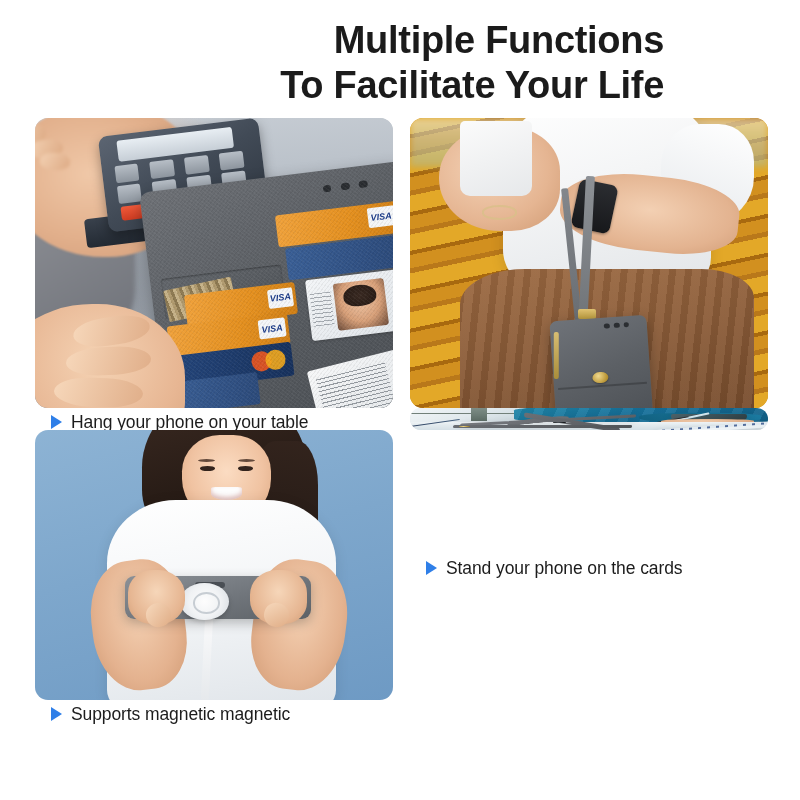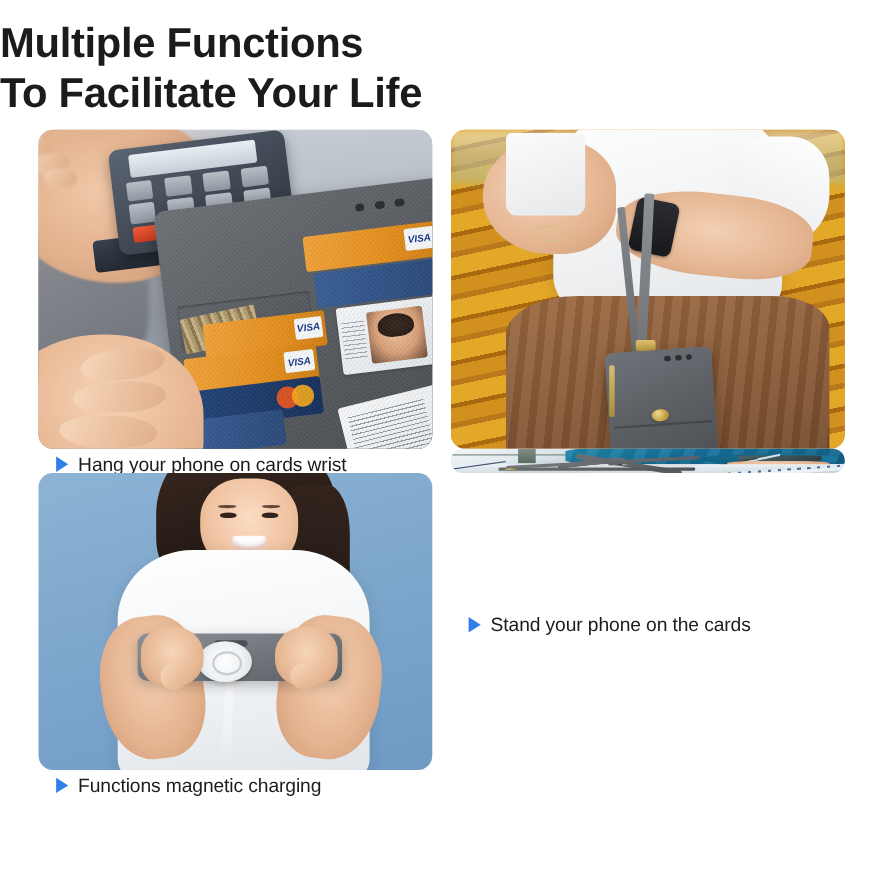--- a/index.html
+++ b/index.html
@@ -7,21 +7,21 @@
     width:800px; height:800px;
     background:#ffffff;
     font-family:"Liberation Sans", sans-serif;
     overflow:hidden;
   }
   .page { position:relative; width:800px; height:800px; background:#fff; }
 
   
   .headline {
     position:absolute; left:0; top:18px; width:664px;
-    text-align:left;
+    text-align:right;
     font-size:38px; font-weight:700; line-height:1.18;
     color:#1b1b1b; letter-spacing:-0.3px;
   }
   .headline .l2 { display:block; }
 
   
   .grid {
     position:absolute; left:35px; top:118px;
     width:733px; height:662px;
     display:grid;
@@ -651,21 +651,21 @@
           <div class="zip"></div>
           <div class="seam"></div>
           <div class="snap"></div>
         </div>
       </div>
     </div>
 
     <div class="cell">
       <div class="caption">
         <span class="bullet"></span>
-        <span class="caption-text">Hang your phone on cards wrist</span>
+        <span class="caption-text">Hang your phone on your table</span>
       </div>
     </div>
 
     <div class="cell">
       <div class="photo p3">
         <div class="window"></div>
         <div class="frame-h"></div>
         <div class="frame-v"></div>
         <div class="person"></div>
         <div class="sleeve"></div>
@@ -719,18 +719,18 @@
 
     <div class="cell">
       <div class="caption">
         <span class="bullet"></span>
         <span class="caption-text">Stand your phone on the cards</span>
       </div>
     </div>
     <div class="cell">
       <div class="caption">
         <span class="bullet"></span>
-        <span class="caption-text">Functions magnetic charging</span>
+        <span class="caption-text">Supports magnetic magnetic</span>
       </div>
     </div>
 
   </div>
 </div>
 
 </body></html>

